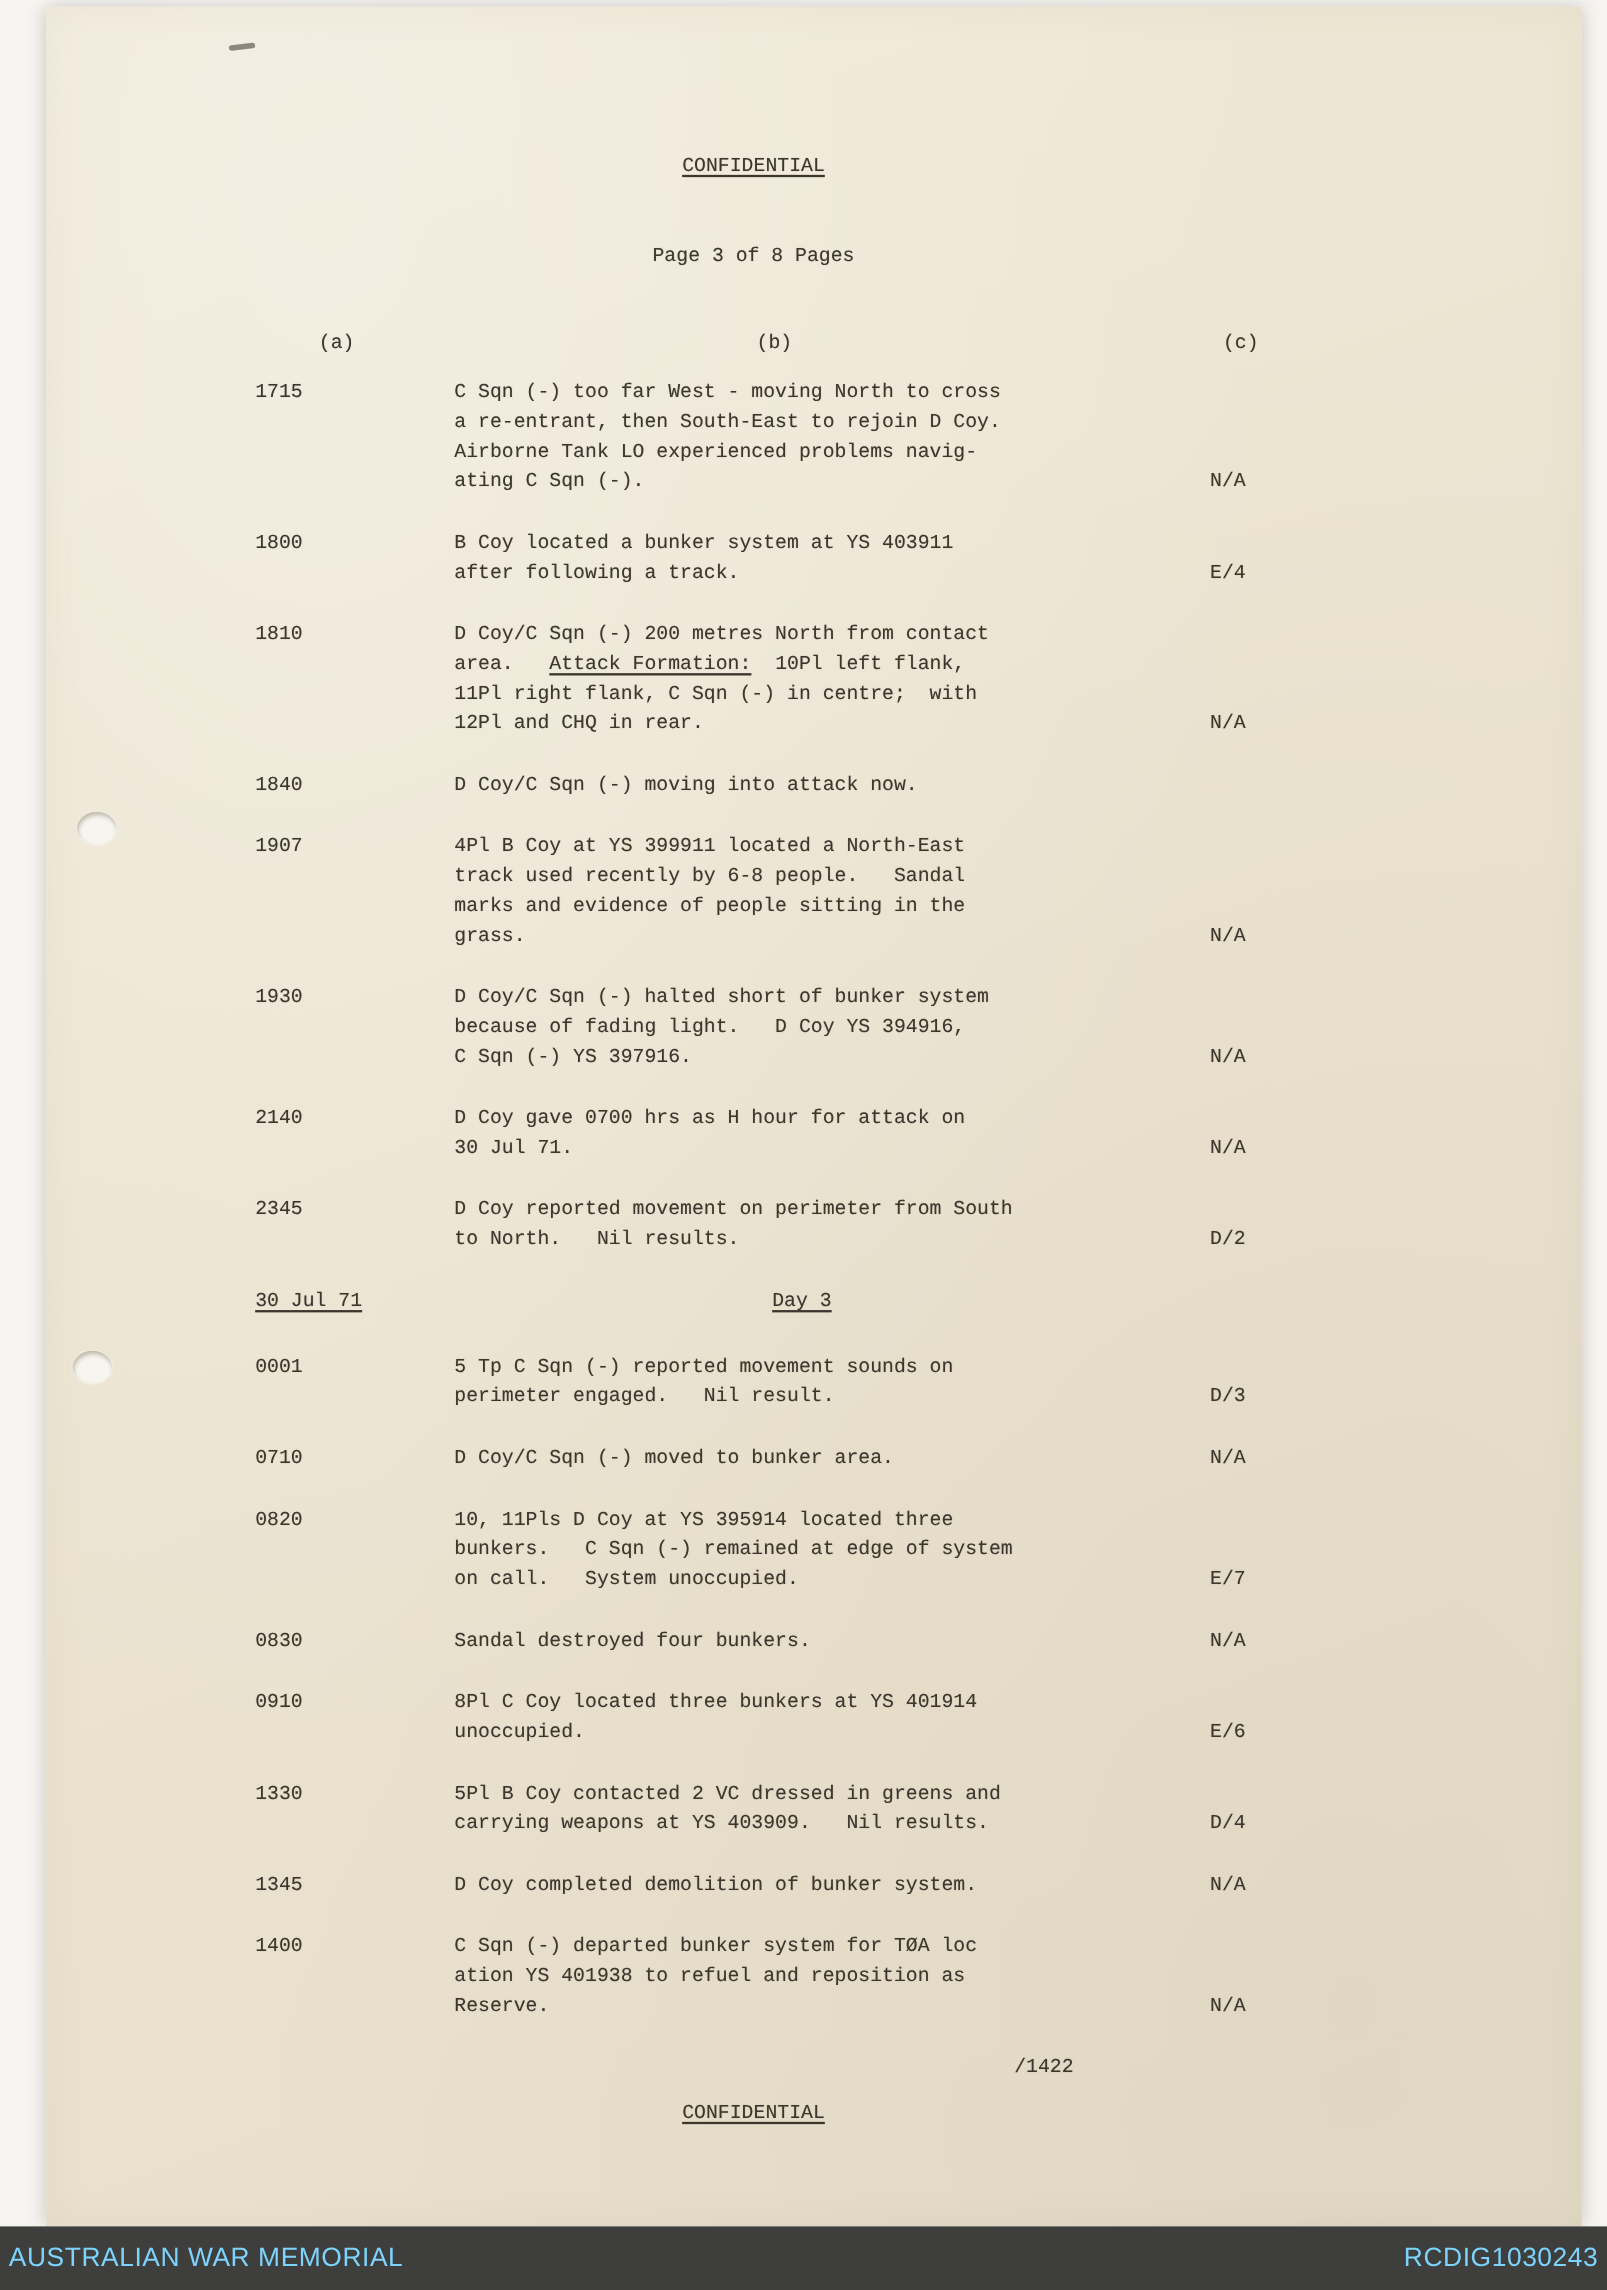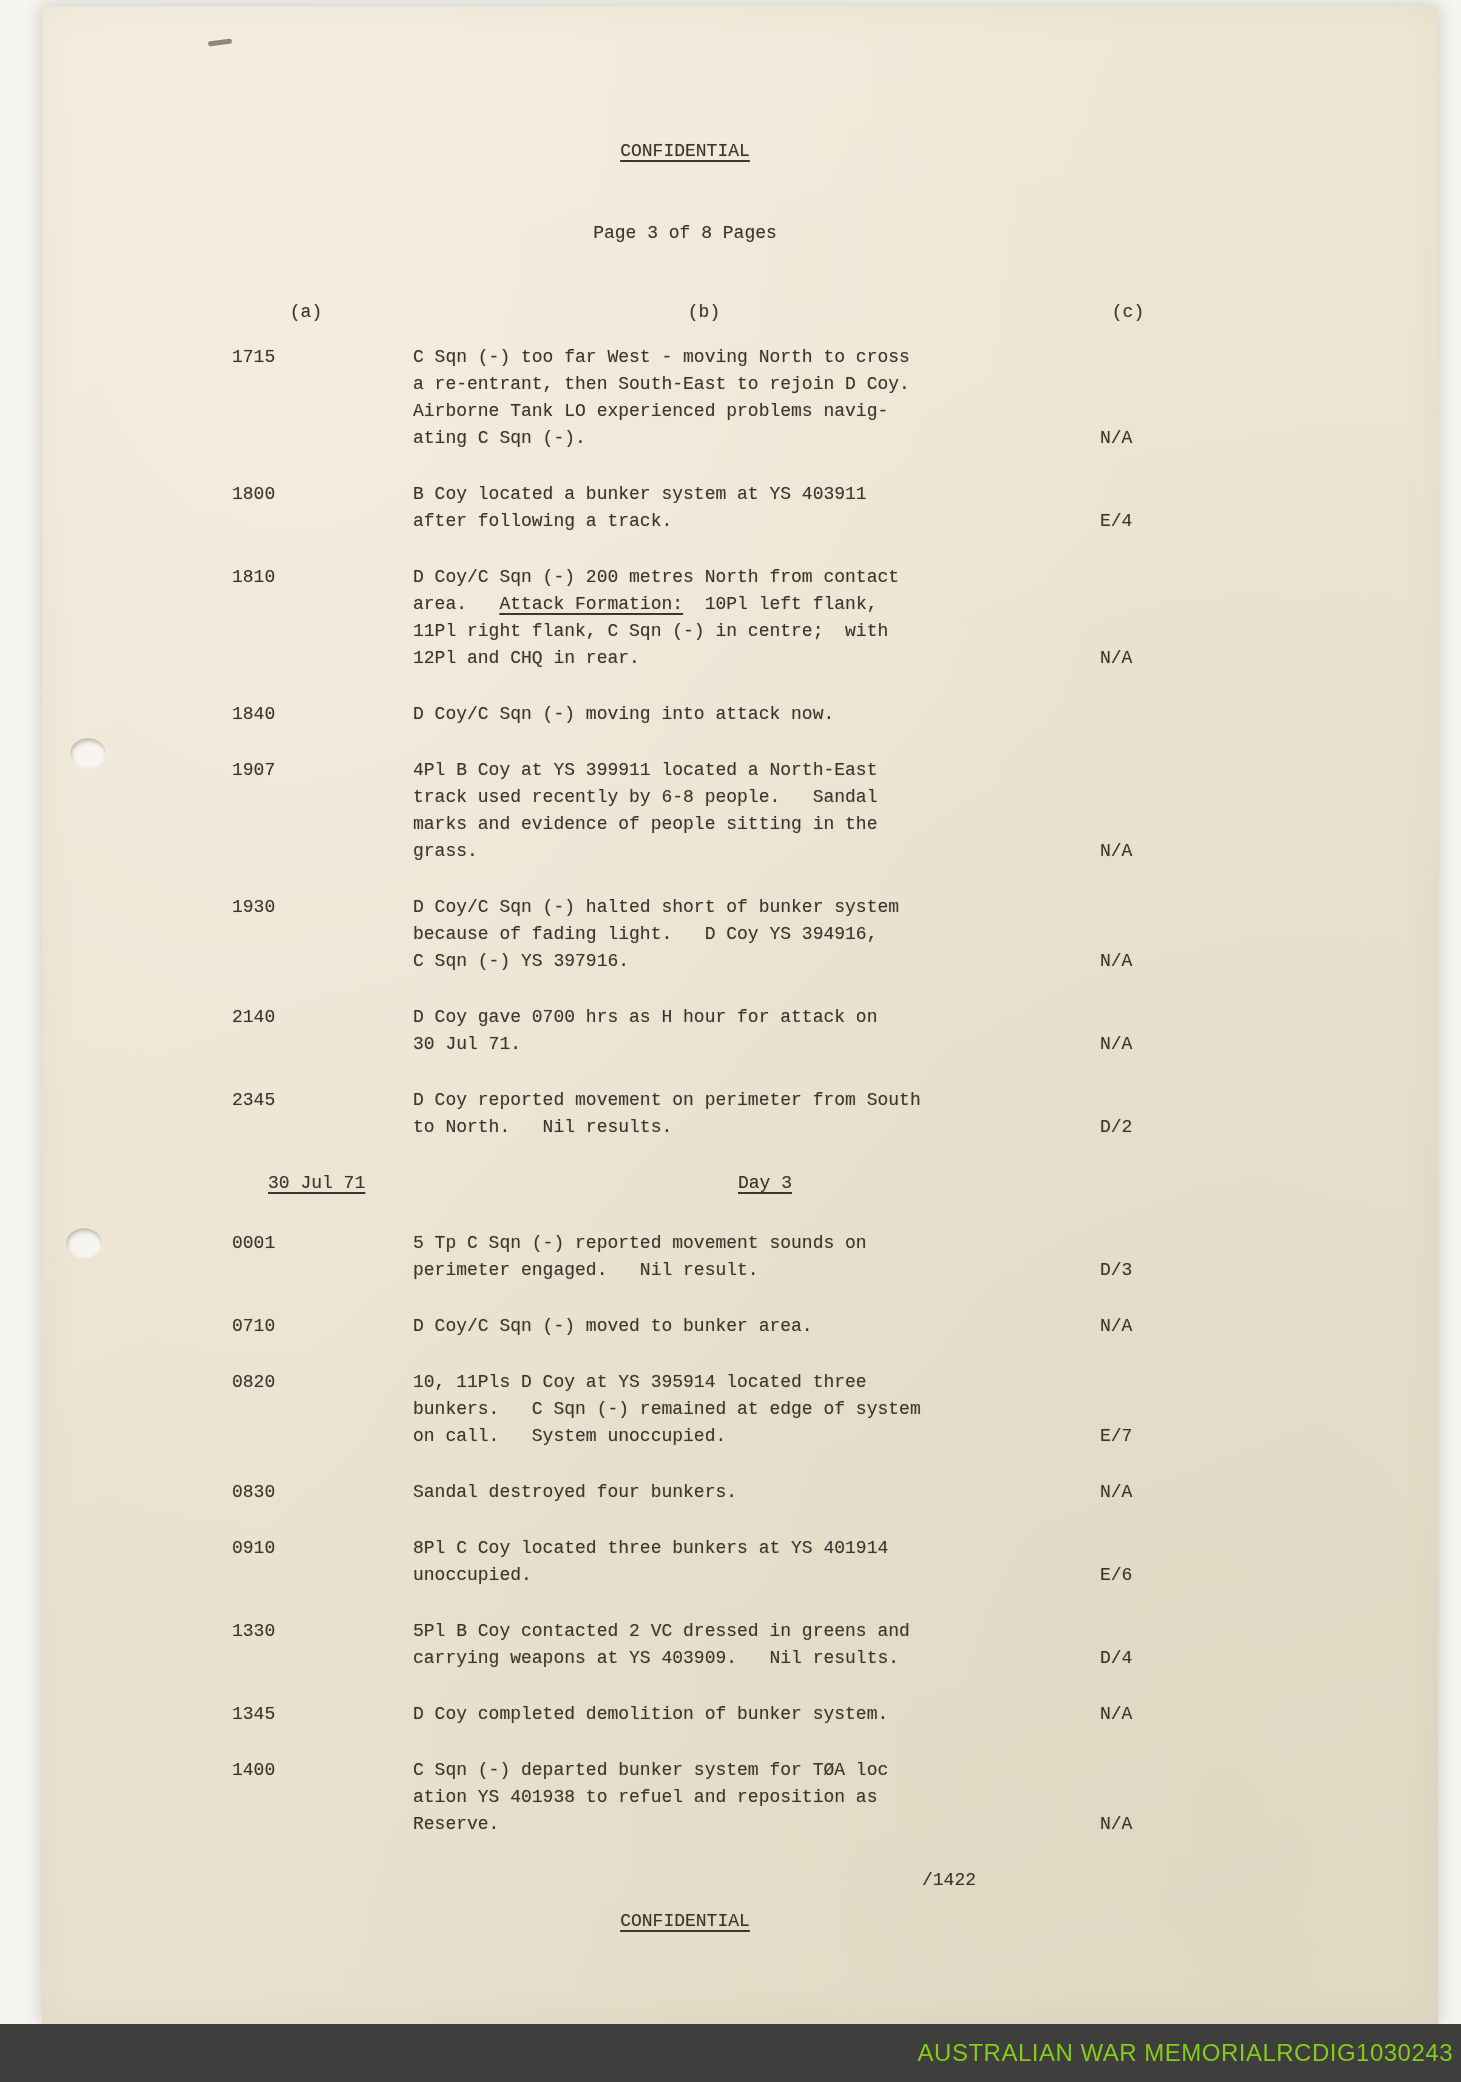--- a/index.html
+++ b/index.html
@@ -54,35 +54,35 @@
   .col-a { width: 148px; text-align: center; }
   .col-b { width: 648px; text-align: center; }
   .col-c { width: 200px; text-align: center; }
 
   .entries { margin-top: 18px; }
   .entry { display: flex; margin-bottom: 29px; gap: 33px; }
   .entry-time { width: 148px; }
   .entry-body { width: 648px; white-space: pre-wrap; }
   .entry-ref  { width: 140px; align-self: flex-end; padding-left: 6px; }
 
-  .section-row { display: flex; margin-top: 12px; margin-bottom: 33px; margin-left: 36px; }
+  .section-row { display: flex; margin-top: 12px; margin-bottom: 33px; }
   .section-date { width: 148px; }
   .section-day { margin-left: 322px; }
 
   .page-note { margin-left: 690px; }
   .doc-footer { width: 906px; text-align: center; margin-top: 14px; }
 
   .footer-bar {
     position: absolute; left: 0; bottom: 0;
     width: 1461px; height: 58px;
     background: #3e3e3d;
-    display: flex; align-items: center; justify-content: flex-end;
+    display: flex; align-items: center; justify-content: space-between;
     padding: 0 8px;
     font-family: "Liberation Sans", sans-serif;
-    font-size: 24px; color: #84cc16; letter-spacing: 0.5px;
+    font-size: 24px; color: #7dd3fc; letter-spacing: 0.5px;
     text-shadow: none;
   }
 </style>
 </head>
 <body>
 
 <div class="scan">
 
   <div class="paper">
     <div class="mark-dash"></div>

